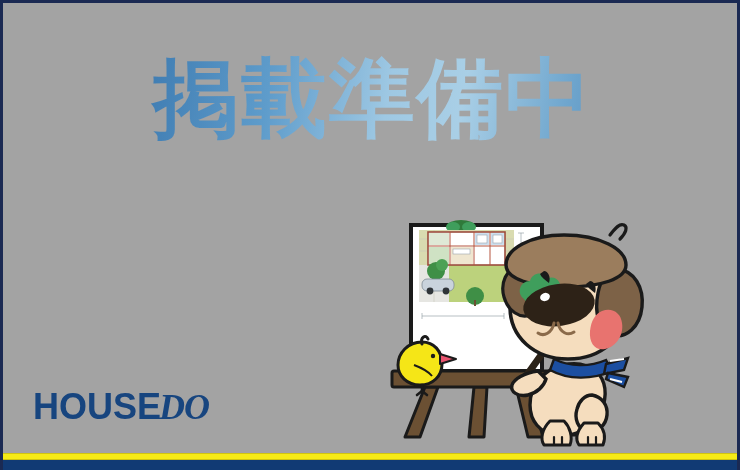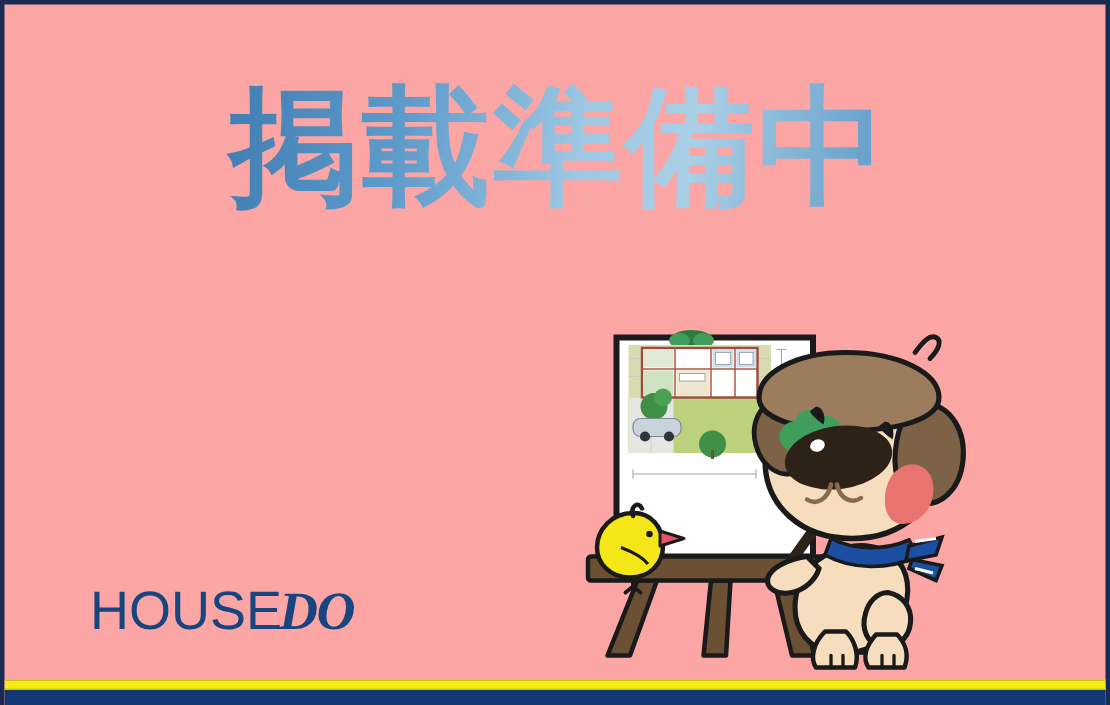--- a/index.html
+++ b/index.html
@@ -7,21 +7,21 @@
     padding: 0;
     background: #ffffff;
   }
   body {
     font-family: "Liberation Sans", sans-serif;
   }
   #page {
     position: relative;
     width: 740px;
     height: 470px;
-    background: #fca5a5;
+    background: #a3a3a3;
     overflow: hidden;
     box-sizing: border-box;
     border-top: 3px solid #1b2a53;
     border-left: 3px solid #1b2a53;
     border-right: 3px solid #1b2a53;
   }
 
   
   #headline {
     position: absolute;
@@ -77,25 +77,24 @@
     margin: 0 0 6px 14px;
     white-space: nowrap;
   }
   #logo {
     margin-left: 0;
     white-space: nowrap;
     line-height: 1;
   }
   #logo-house, #logo-do {
     font-family: "Liberation Serif", "DejaVu Serif", serif;
-    font-weight: 400;
+    font-weight: 700;
     font-size: 36px;
     color: #17457f;
     letter-spacing: -0.5px;
-    margin-left: 27px;
   }
   #logo-house {
     font-family: "Liberation Sans", "DejaVu Sans", sans-serif;
     letter-spacing: 0px;
   }
   #logo-do {
     font-family: "Liberation Serif", "DejaVu Serif", serif;
     font-style: italic;
     font-weight: 700;
     letter-spacing: -1px;

